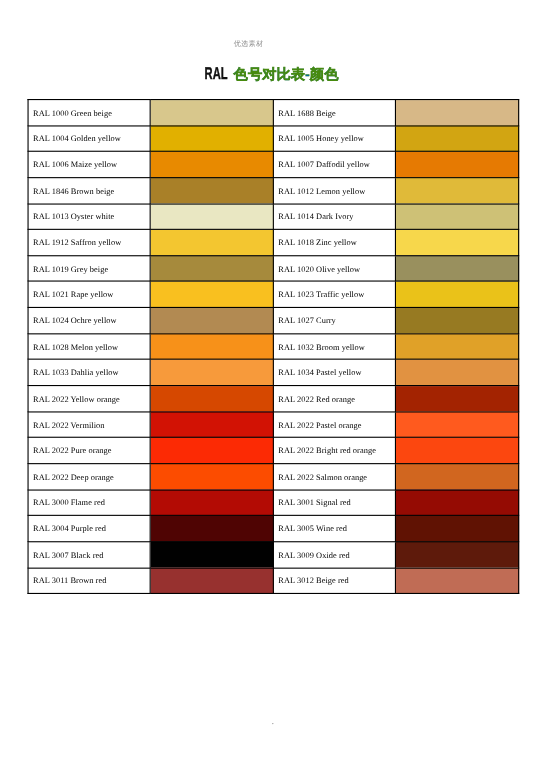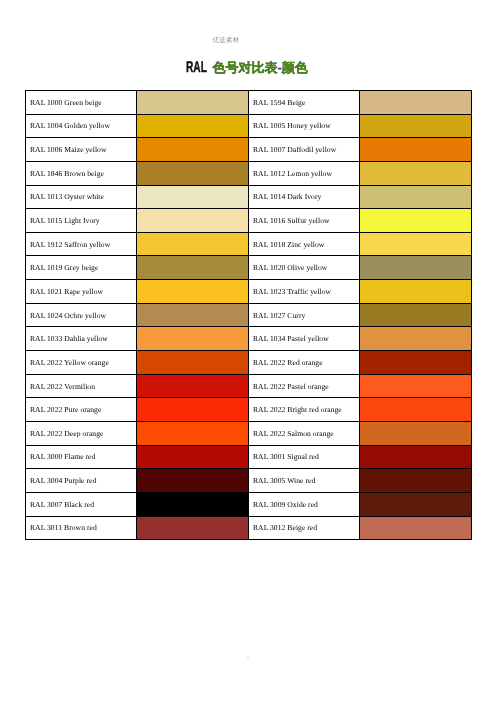--- a/index.html
+++ b/index.html
@@ -10,21 +10,21 @@
 .watermark{position:absolute;left:0;top:36px;width:452px;text-align:center;
   font-size:6.5px;color:#8f8f8f;font-family:"DejaVu Sans",sans-serif;letter-spacing:0.3px;
   line-height:8px;}
 .title{position:absolute;left:-1px;top:60px;width:496px;text-align:center;
   font-size:13px;font-weight:bold;line-height:15px;white-space:nowrap;
   font-family:"Liberation Sans",sans-serif;}
 .title .pfx{color:#111111;letter-spacing:0px;font-size:15.5px;
   -webkit-text-stroke:0.4px #111111;
   display:inline-block;transform:scaleX(0.655);transform-origin:left center;
   margin-right:-9.4px;vertical-align:baseline;}
-.title .main{color:#6d28d9;font-family:Liberation Sans, sans-serif;letter-spacing:0px;
+.title .main{color:#0369a1;font-family:Liberation Sans, sans-serif;letter-spacing:0px;
   -webkit-text-stroke:0.35px #478A0E;}
 table.ral{position:absolute;left:25px;top:90px;border-collapse:collapse;table-layout:fixed;}
 table.ral td{border:1px solid #000000;padding:0;height:23.65px;box-sizing:border-box;}
 table.ral td.lbl{width:111px;font-size:7.6px;color:#000;white-space:nowrap;
   padding-left:4px;font-family:"Liberation Serif",serif;letter-spacing:0.05px;
   font-weight:normal;margin-left:19px;}
 table.ral td.sw{width:112px;}
 .footmark{position:absolute;left:0;top:651px;width:496px;text-align:center;
   font-size:8px;color:#777;font-family:"Liberation Serif",serif;}
 </style>
@@ -35,21 +35,21 @@
 
   <div class="watermark">优选素材</div>
 
   <div class="title"><span class="pfx">RAL</span> <span class="main">色号对比表-颜色</span></div>
 
   <table class="ral">
     <tbody id="tbody">
         <tr>
           <td class="lbl">RAL 1000 Green beige</td>
           <td class="sw" style="background-color: rgb(216, 199, 140);"></td>
-          <td class="lbl">RAL 1594 Beige</td>
+          <td class="lbl">RAL 1688 Beige</td>
           <td class="sw" style="background-color: rgb(215, 184, 135);"></td>
         </tr>
         <tr>
           <td class="lbl">RAL 1004 Golden yellow</td>
           <td class="sw" style="background-color: rgb(225, 176, 0);"></td>
           <td class="lbl">RAL 1005 Honey yellow</td>
           <td class="sw" style="background-color: rgb(210, 165, 18);"></td>
         </tr>
         <tr>
           <td class="lbl">RAL 1006 Maize yellow</td>
@@ -63,26 +63,20 @@
           <td class="lbl">RAL 1012 Lemon yellow</td>
           <td class="sw" style="background-color: rgb(224, 186, 57);"></td>
         </tr>
         <tr>
           <td class="lbl">RAL 1013 Oyster white</td>
           <td class="sw" style="background-color: rgb(233, 231, 194);"></td>
           <td class="lbl">RAL 1014 Dark Ivory</td>
           <td class="sw" style="background-color: rgb(206, 193, 118);"></td>
         </tr>
         <tr>
-          <td class="lbl">RAL 1015 Light Ivory</td>
-          <td class="sw" style="background-color: rgb(245, 224, 172);"></td>
-          <td class="lbl">RAL 1016 Sulfur yellow</td>
-          <td class="sw" style="background-color: rgb(247, 247, 58);"></td>
-        </tr>
-        <tr>
           <td class="lbl">RAL 1912 Saffron yellow</td>
           <td class="sw" style="background-color: rgb(243, 198, 48);"></td>
           <td class="lbl">RAL 1018 Zinc yellow</td>
           <td class="sw" style="background-color: rgb(247, 215, 75);"></td>
         </tr>
         <tr>
           <td class="lbl">RAL 1019 Grey beige</td>
           <td class="sw" style="background-color: rgb(166, 138, 60);"></td>
           <td class="lbl">RAL 1020 Olive yellow</td>
           <td class="sw" style="background-color: rgb(153, 144, 94);"></td>
@@ -91,20 +85,26 @@
           <td class="lbl">RAL 1021 Rape yellow</td>
           <td class="sw" style="background-color: rgb(249, 192, 31);"></td>
           <td class="lbl">RAL 1023 Traffic yellow</td>
           <td class="sw" style="background-color: rgb(234, 194, 25);"></td>
         </tr>
         <tr>
           <td class="lbl">RAL 1024 Ochre yellow</td>
           <td class="sw" style="background-color: rgb(178, 138, 82);"></td>
           <td class="lbl">RAL 1027 Curry</td>
           <td class="sw" style="background-color: rgb(151, 122, 34);"></td>
+        </tr>
+        <tr>
+          <td class="lbl">RAL 1028 Melon yellow</td>
+          <td class="sw" style="background-color: rgb(247, 145, 25);"></td>
+          <td class="lbl">RAL 1032 Broom yellow</td>
+          <td class="sw" style="background-color: rgb(224, 161, 40);"></td>
         </tr>
         <tr>
           <td class="lbl">RAL 1033 Dahlia yellow</td>
           <td class="sw" style="background-color: rgb(247, 154, 59);"></td>
           <td class="lbl">RAL 1034 Pastel yellow</td>
           <td class="sw" style="background-color: rgb(225, 146, 65);"></td>
         </tr>
         <tr>
           <td class="lbl">RAL 2022 Yellow orange</td>
           <td class="sw" style="background-color: rgb(214, 72, 0);"></td>

